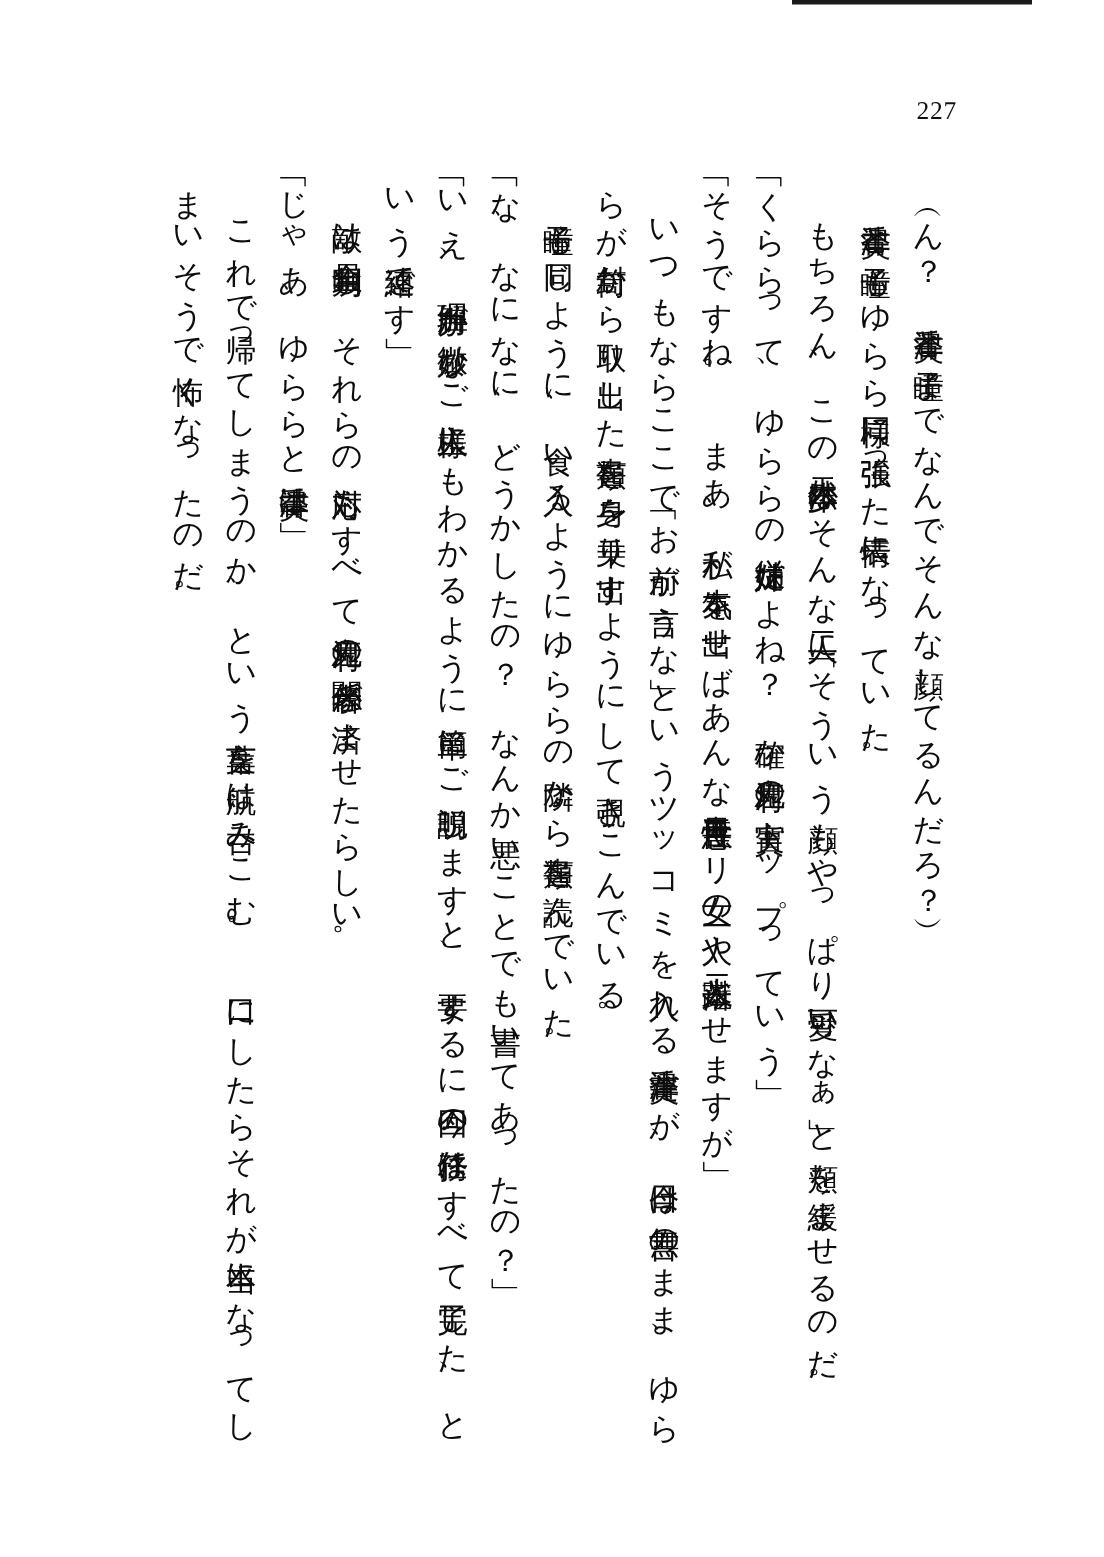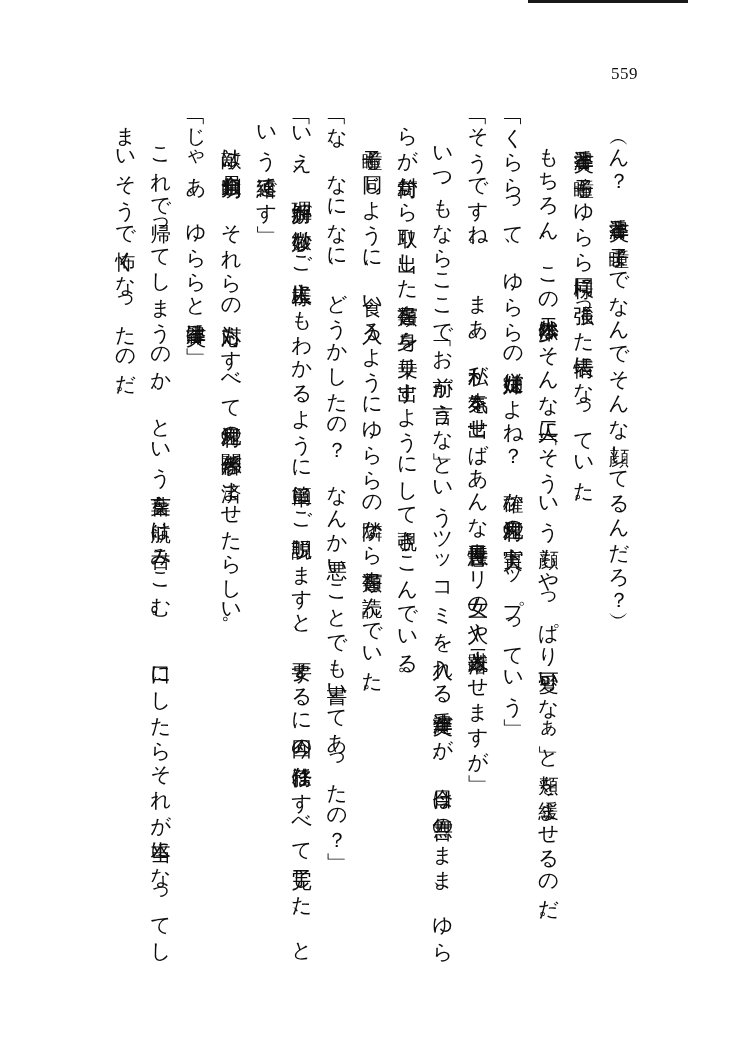--- a/index.html
+++ b/index.html
@@ -63,21 +63,21 @@
     text-indent: 1em;
   }
 </style>
 </head>
 <body>
 
 <div id="page">
 
   <div class="top-rule"></div>
 
-  <div class="page-number">559</div>
+  <div class="page-number">227</div>
 
   <div class="vtext" id="body-text">
       <p class="indent">（ん？　香津美と瞳子までなんでそんな顔してるんだろ？）</p>
       <p class="indent">香津美と瞳子もゆらら同様に強張った表情になっていた。</p>
       <p class="indent">もちろん、この天然少年はそんな二人に「そういう顔もやっぱり可愛いなぁ」と頬を緩ませるのだ。</p>
       <p class="">「くららって、ゆららの従姉妹だよね？　確か鬼江村の実質トップっていう」</p>
       <p class="">「そうですね。　まあ、私が本気を出せばあんな毒舌性悪ロリ女の一人や二人蹴落とせますが」</p>
       <p class="indent">いつもならここで「お前が言うな」というツッコミを入れる香津美だが、今日は無言のまま、ゆららが封筒から取り出した書類を身を乗り出すようにして覗きこんでいる。</p>
       <p class="indent">瞳子も同じように、食い入るようにゆららの隣から書類を読んでいた。</p>
       <p class="">「な、なになに、どうかしたの？　なんか悪いことでも書いてあったの？」</p>

